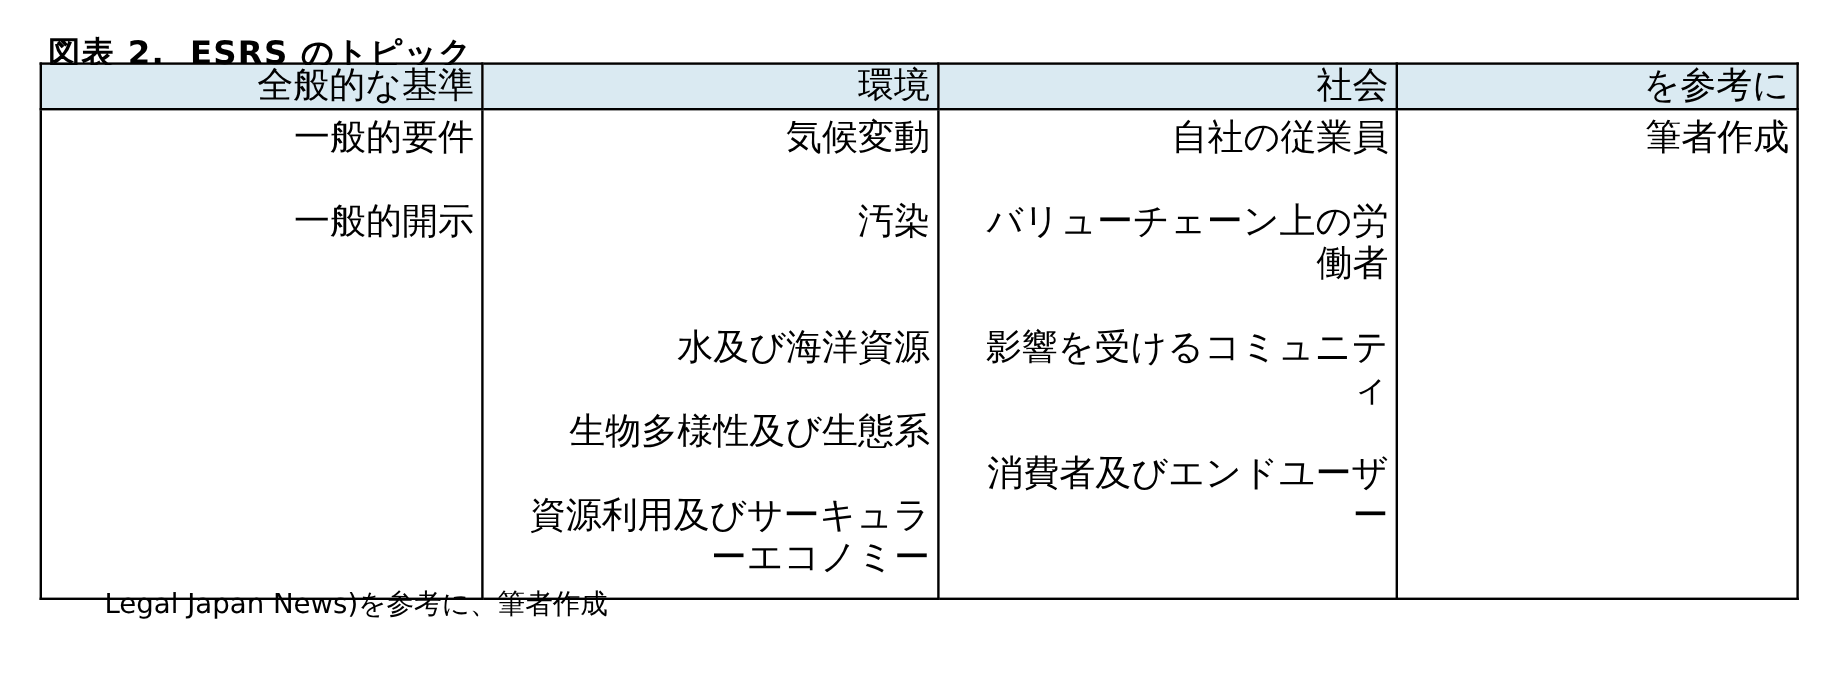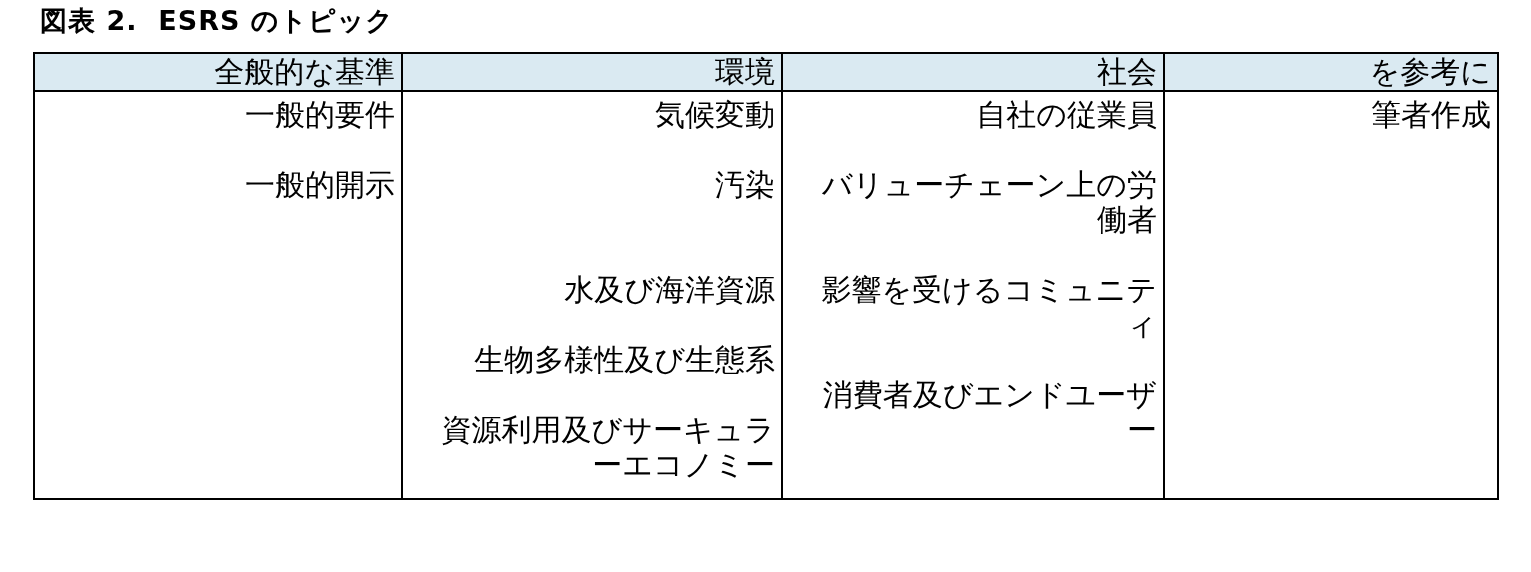--- a/index.html
+++ b/index.html
@@ -13,21 +13,21 @@
     width: 1531px; height: 572px;
     background: var(--page-bg);
     font-family: "DejaVu Sans", sans-serif;
     color: var(--text);
     overflow: hidden;
   }
   .page { position: relative; width: 1531px; height: 572px; }
 
   .fig-title {
     position: absolute;
-    left: 40px; top: 3px;
+    left: 40px; top: 26px;
     font-size: 27px;
     font-weight: bold;
     letter-spacing: 1px;
     white-space: pre;
     text-align: right;
   }
 
   table.esrs-table {
     position: absolute;
     left: 33px; top: 52px;
@@ -118,15 +118,16 @@
 
 影響を受けるコミュニティ
 
 消費者及びエンドユーザー</td>
         <td>筆者作成</td>
       </tr>
     </tbody>
   </table>
 
   <div class="footnote">
+    <div class="fn-line fn-line2">Legal Japan News)を参考に、筆者作成</div>
   </div>
 
 </div>
 
 </body></html>

